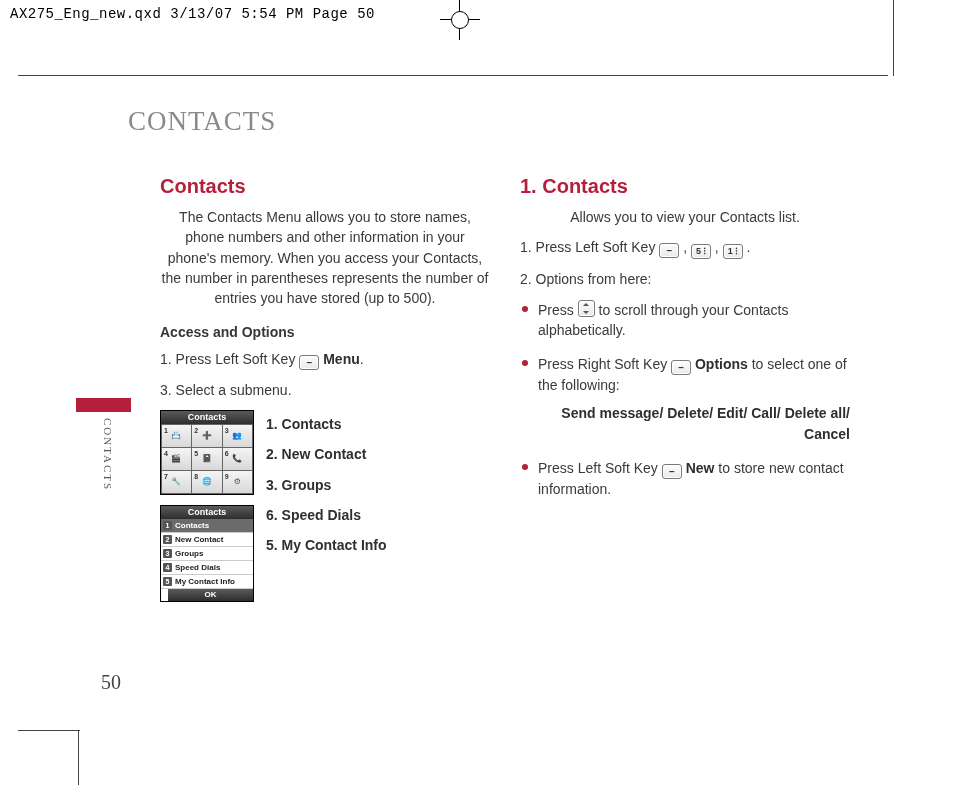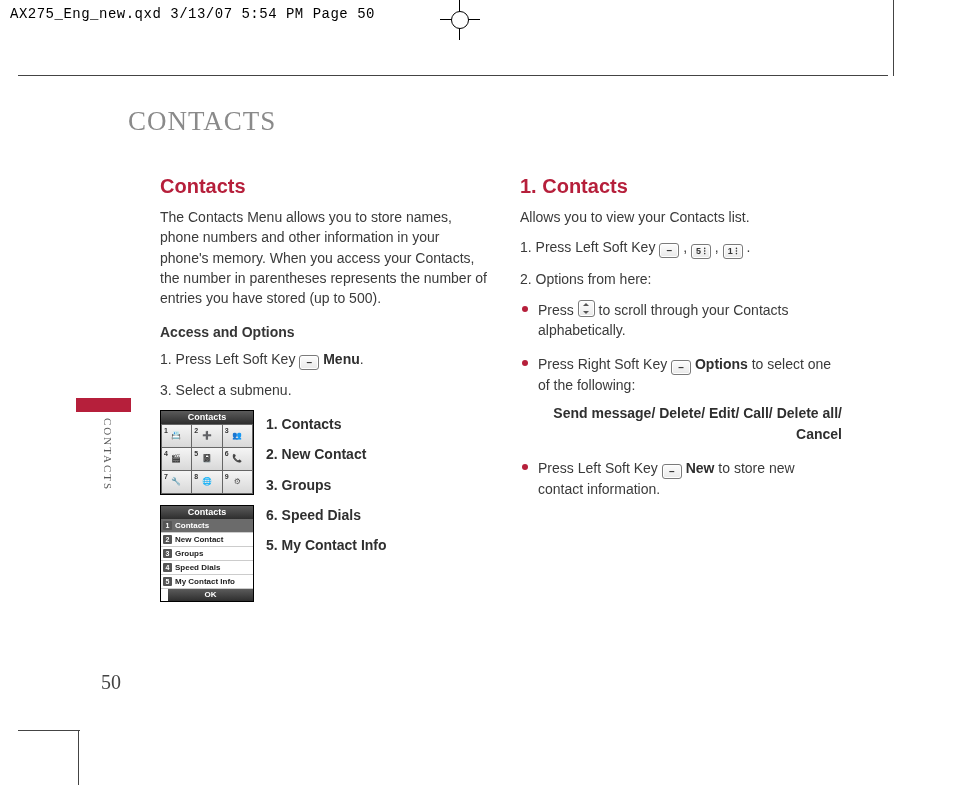--- a/index.html
+++ b/index.html
@@ -140,21 +140,21 @@
     color: #b61f3b;
     font-size: 20px;
     margin: 0 0 6px 0;
   }
   .h-sub {
     font-weight: 700;
     color: #363636;
     font-size: 14px;
     margin: 14px 0 6px 0;
   }
-  p { margin: 0 0 10px 0; }
+  p { margin: 0 0 10px 0; text-align: center; }
   .num-item { margin: 0 0 10px 0; }
   .bold { font-weight: 700; color: #2f2f2f; text-align: right; }
 
   
   .key {
     display: inline-block;
     vertical-align: -2px;
     border: 1px solid #7a7a7a;
     border-radius: 3px;
     background: linear-gradient(#fdfdfd,#e9e9e9);
@@ -188,21 +188,21 @@
     border-left: 3px solid transparent;
     border-right: 3px solid transparent;
   }
   .key.nav::before { top: 2px; border-bottom: 3px solid #555; }
   .key.nav::after  { bottom: 2px; border-top: 3px solid #555; }
 
   
   ul.bul {
     list-style: none;
     padding: 0 0 0 18px;
-    margin: 2px 8px 0 0;
+    margin: 2px 0 0 0;
   }
   ul.bul > li {
     position: relative;
     margin: 6px 0 14px 0;
   }
   ul.bul > li::before {
     content: "";
     position: absolute;
     left: -16px;
     top: 6px;

